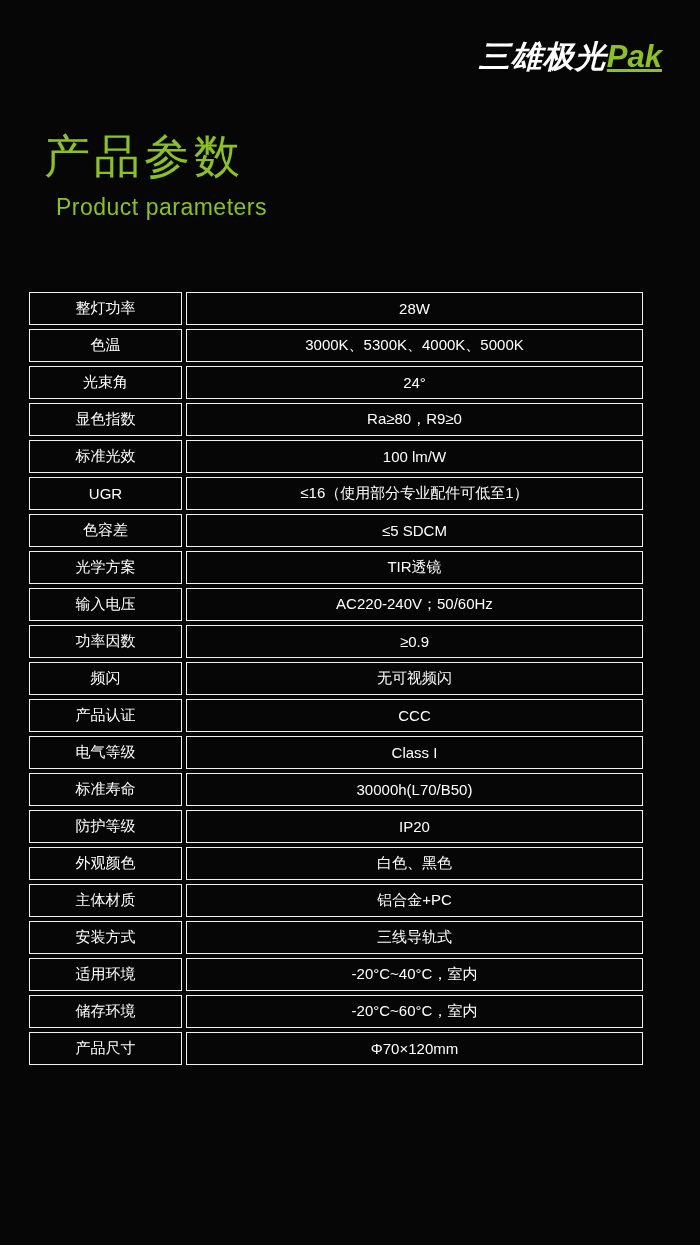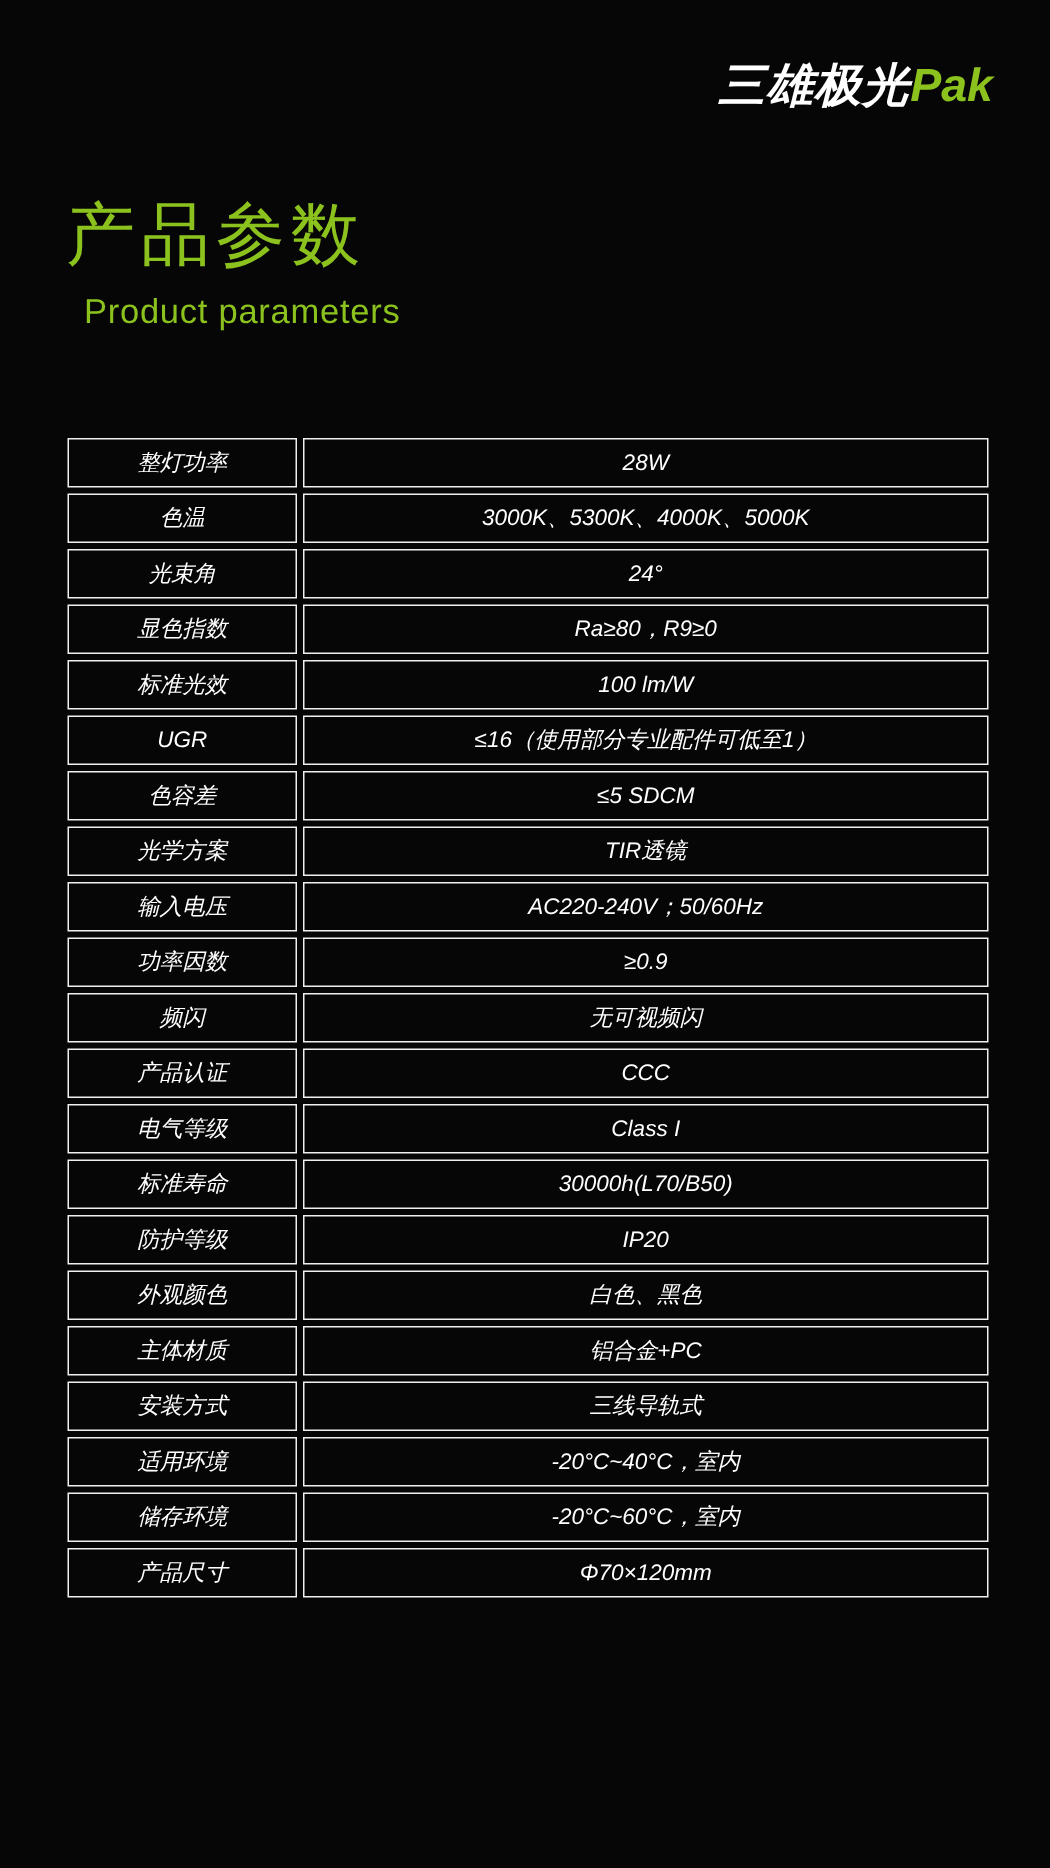--- a/index.html
+++ b/index.html
@@ -22,21 +22,21 @@
   .logo {
     position: absolute;
     top: 36px; right: 38px;
     font-size: 31px;
     font-weight: 800;
     font-style: italic;
     letter-spacing: 1px;
     white-space: nowrap;
   }
   .logo .cn { color: #FFFFFF; }
-  .logo .en { color: var(--green); letter-spacing: 0px; }
+  .logo .en { color: var(--green); letter-spacing: 0px; text-decoration: underline; }
 
   
   .title {
     position: absolute;
     left: 44px; top: 131px;
     font-size: 46px;
     line-height: 1.1;
     font-weight: 400;
     letter-spacing: 4px;
     color: var(--green);
@@ -46,26 +46,25 @@
     left: 56px; top: 194px;
     font-size: 23px;
     font-weight: 400;
     letter-spacing: 0.5px;
     color: var(--green);
   }
 
   
   table.params {
     position: absolute;
-    left: 41px; top: 288px;
+    left: 25px; top: 288px;
     width: 622px;
     border-collapse: separate;
     border-spacing: 4px;
     table-layout: fixed;
-    font-style: italic;
   }
   table.params td {
     border: 1px solid var(--border);
     height: 33px;
     color: var(--text);
     font-size: 15px;
     font-weight: 500;
     text-align: center;
     vertical-align: middle;
     padding: 2px 8px;

